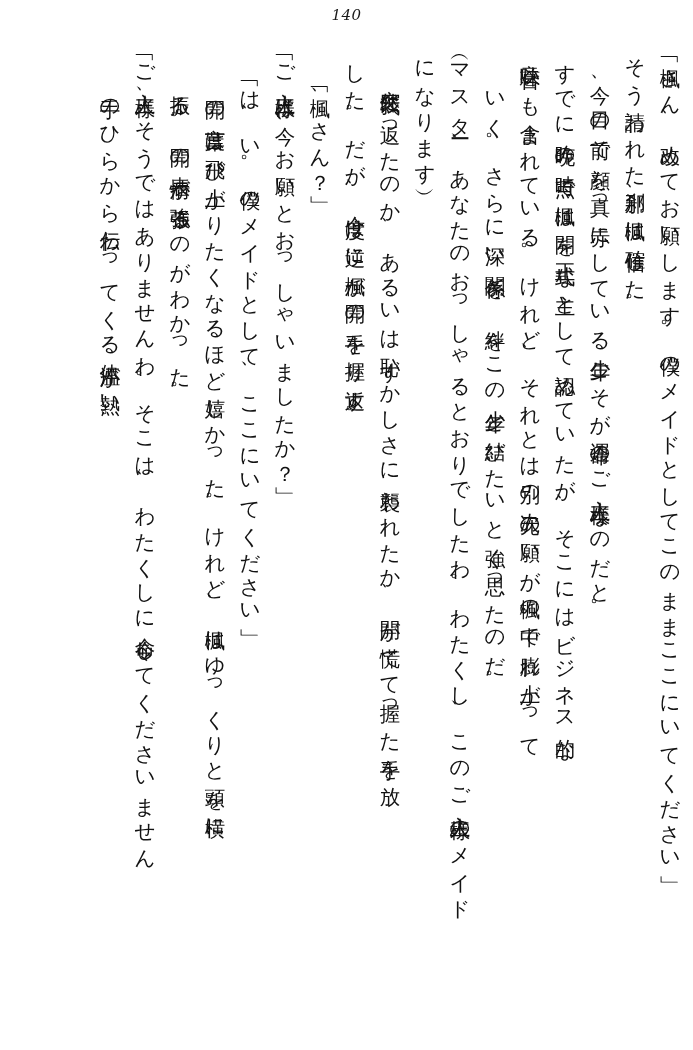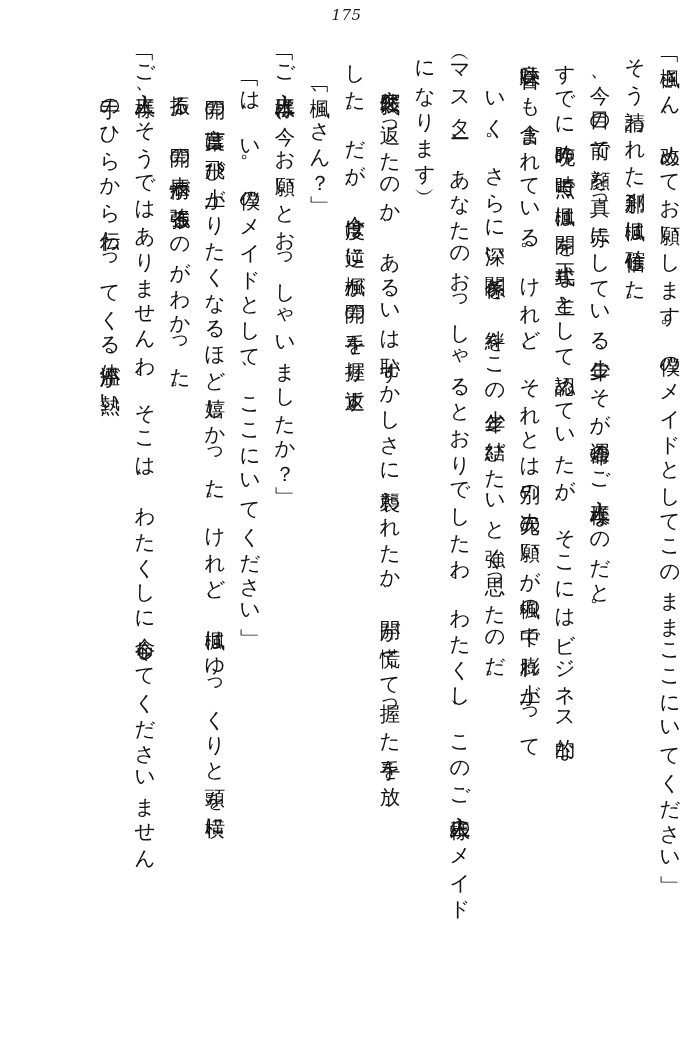--- a/index.html
+++ b/index.html
@@ -77,21 +77,21 @@
   .vline.i13 { margin-top: 40px; }
   .vline.i14 { margin-top: 36px; }
   .vline.i15 { margin-top: 4px; }
   .vline.i16 { margin-top: 38px; }
 </style>
 </head>
 <body>
 
 <div class="page">
 
-  <div class="page-number">175</div>
+  <div class="page-number">140</div>
 
   <div class="body-area">
     <div class="vline i0">「楓さん、改めてお願いします。僕のメイドとしてこのままここにいてください」</div>
     <div class="vline i1">そう請われた刹那、楓は確信した。</div>
     <div class="vline i2">今、目の前で顔を真っ赤にしている少年こそが運命のご主人様なのだと。</div>
     <div class="vline i3">すでに昨晩の時点で楓は開を正式な主として認めていたが、そこにはビジネス的な</div>
     <div class="vline i4">意味合いも含まれている。けれど、それとは別の次元の願いが楓の中で膨れ上がって</div>
     <div class="vline i5">いく。さらに深い関係を、絆をこの少年と結びたいと強く思ったのだ。</div>
     <div class="vline i6">（マスター、あなたのおっしゃるとおりでしたわ。わたくし、このご主人様のメイド</div>
     <div class="vline i7">になります）</div>

